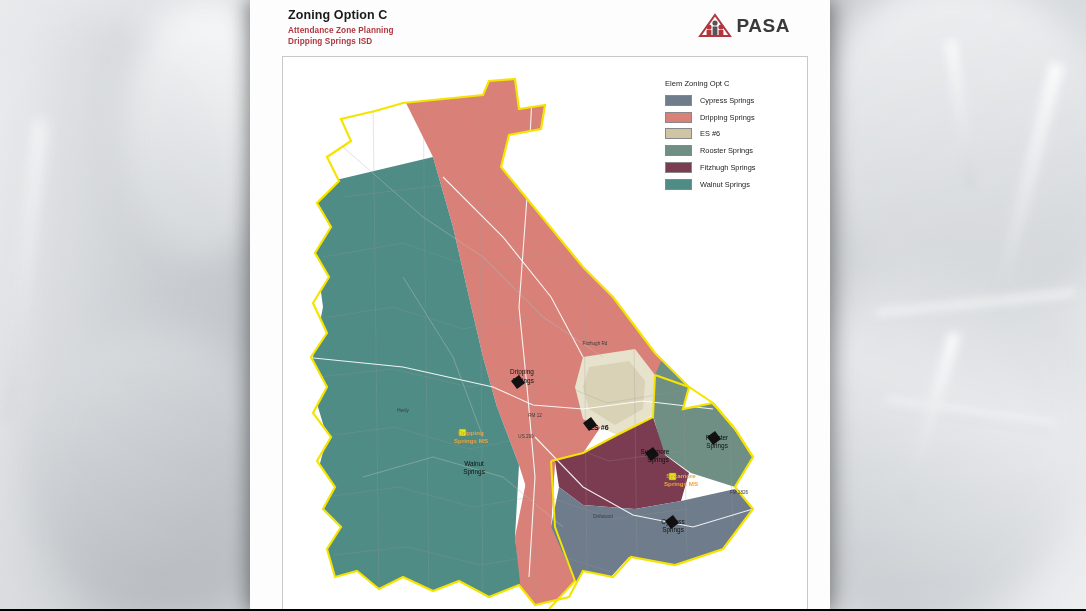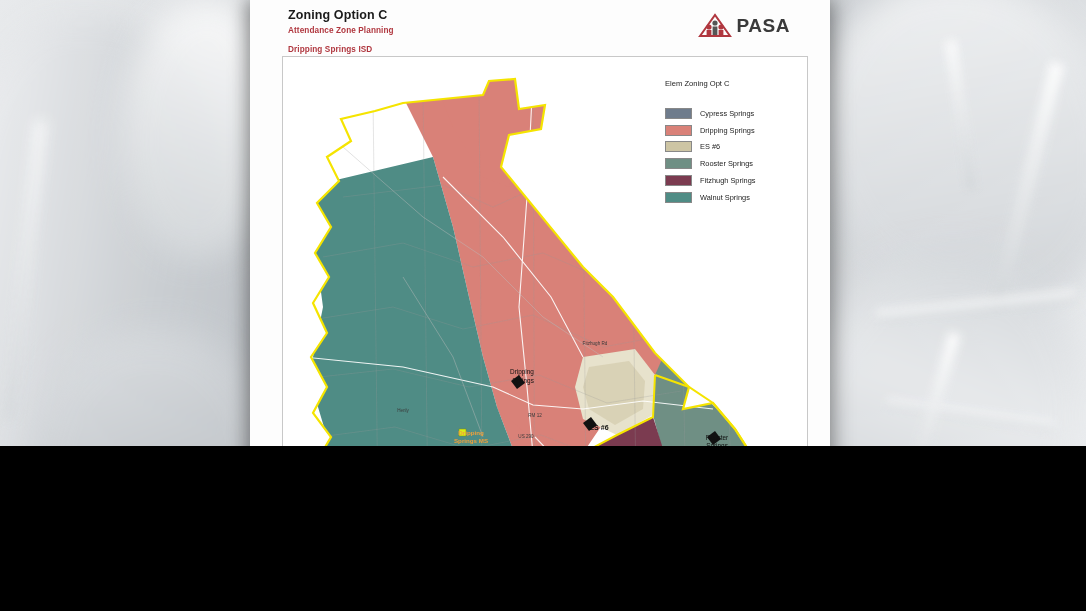--- a/index.html
+++ b/index.html
@@ -10,21 +10,21 @@
   body {
     width: 1086px;
     height: 611px;
     overflow: hidden;
     font-family: "Liberation Sans", sans-serif;
   }
 
   #stage {
     position: relative;
     width: 1086px;
-    height: 446px;
+    height: 609px;
     background: #cfd3d6;
     overflow: hidden;
   }
 
   
   .bg-base {
     position: absolute;
     inset: 0;
     background:
       linear-gradient(115deg, #e8eaec 0%, #d6d9dc 28%, #c4c8cc 55%, #d9dcdf 80%, #eceef0 100%);
@@ -107,21 +107,21 @@
     font-size: 8.2px;
     font-weight: bold;
     color: #b0373f;
     margin-top: 4px;
     letter-spacing: .1px;
   }
   .hdr-sub2 {
     font-size: 8.2px;
     font-weight: bold;
     color: #b0373f;
-    margin-top: 10px;
+    margin-top: 2px;
     letter-spacing: .1px;
   }
 
   
   .logo {
     position: absolute;
     right: 40px;
     top: 12px;
     display: flex;
     align-items: center;
@@ -168,21 +168,21 @@
   .swatch {
     width: 25px;
     height: 9px;
     margin-right: 8px;
     flex: none;
   }
   .leg-head {
     font-size: 7.6px;
     color: #1c1c1c;
     margin-top: 2px;
-    margin-bottom: 17px;
+    margin-bottom: 4px;
   }
 
   
   #mapsvg { position: absolute; left: 0; top: 0; }
 
   .lbl {
     font-family: "Liberation Sans", sans-serif;
     font-size: 6px;
     fill: #1e1e1e;
   }

